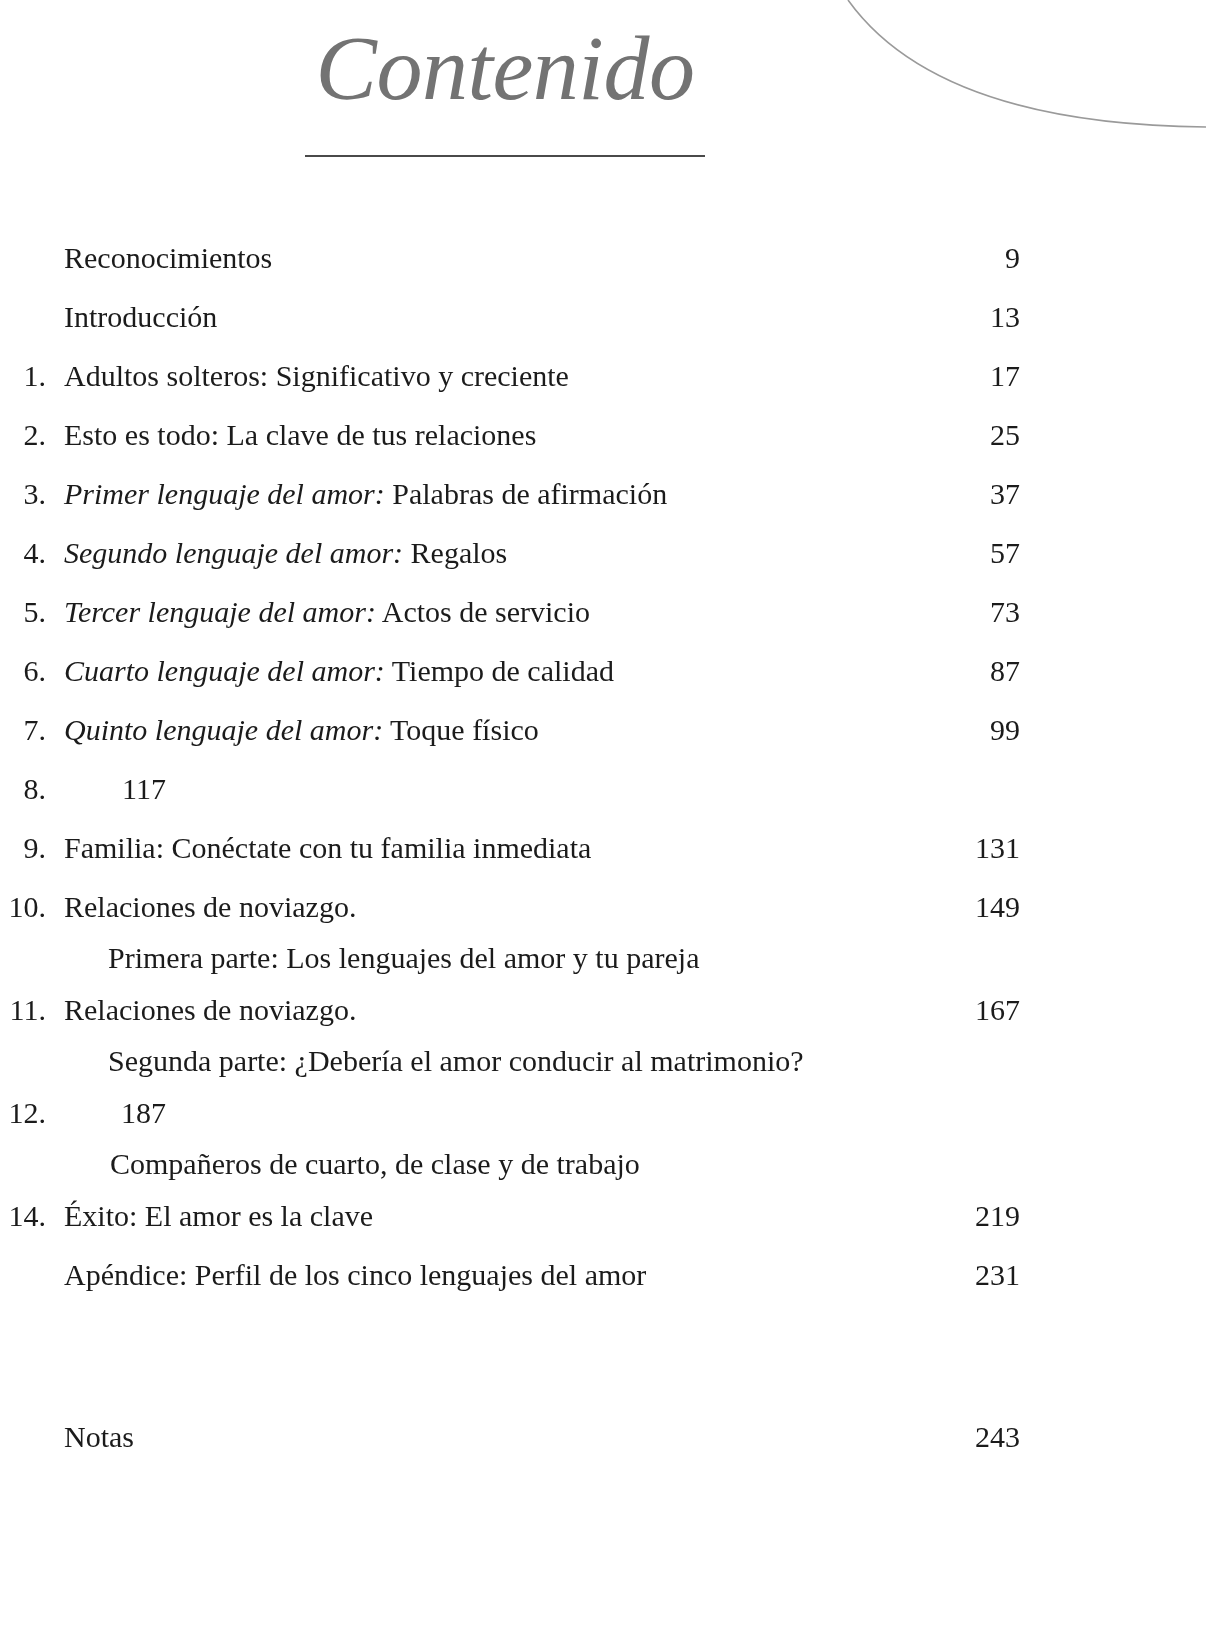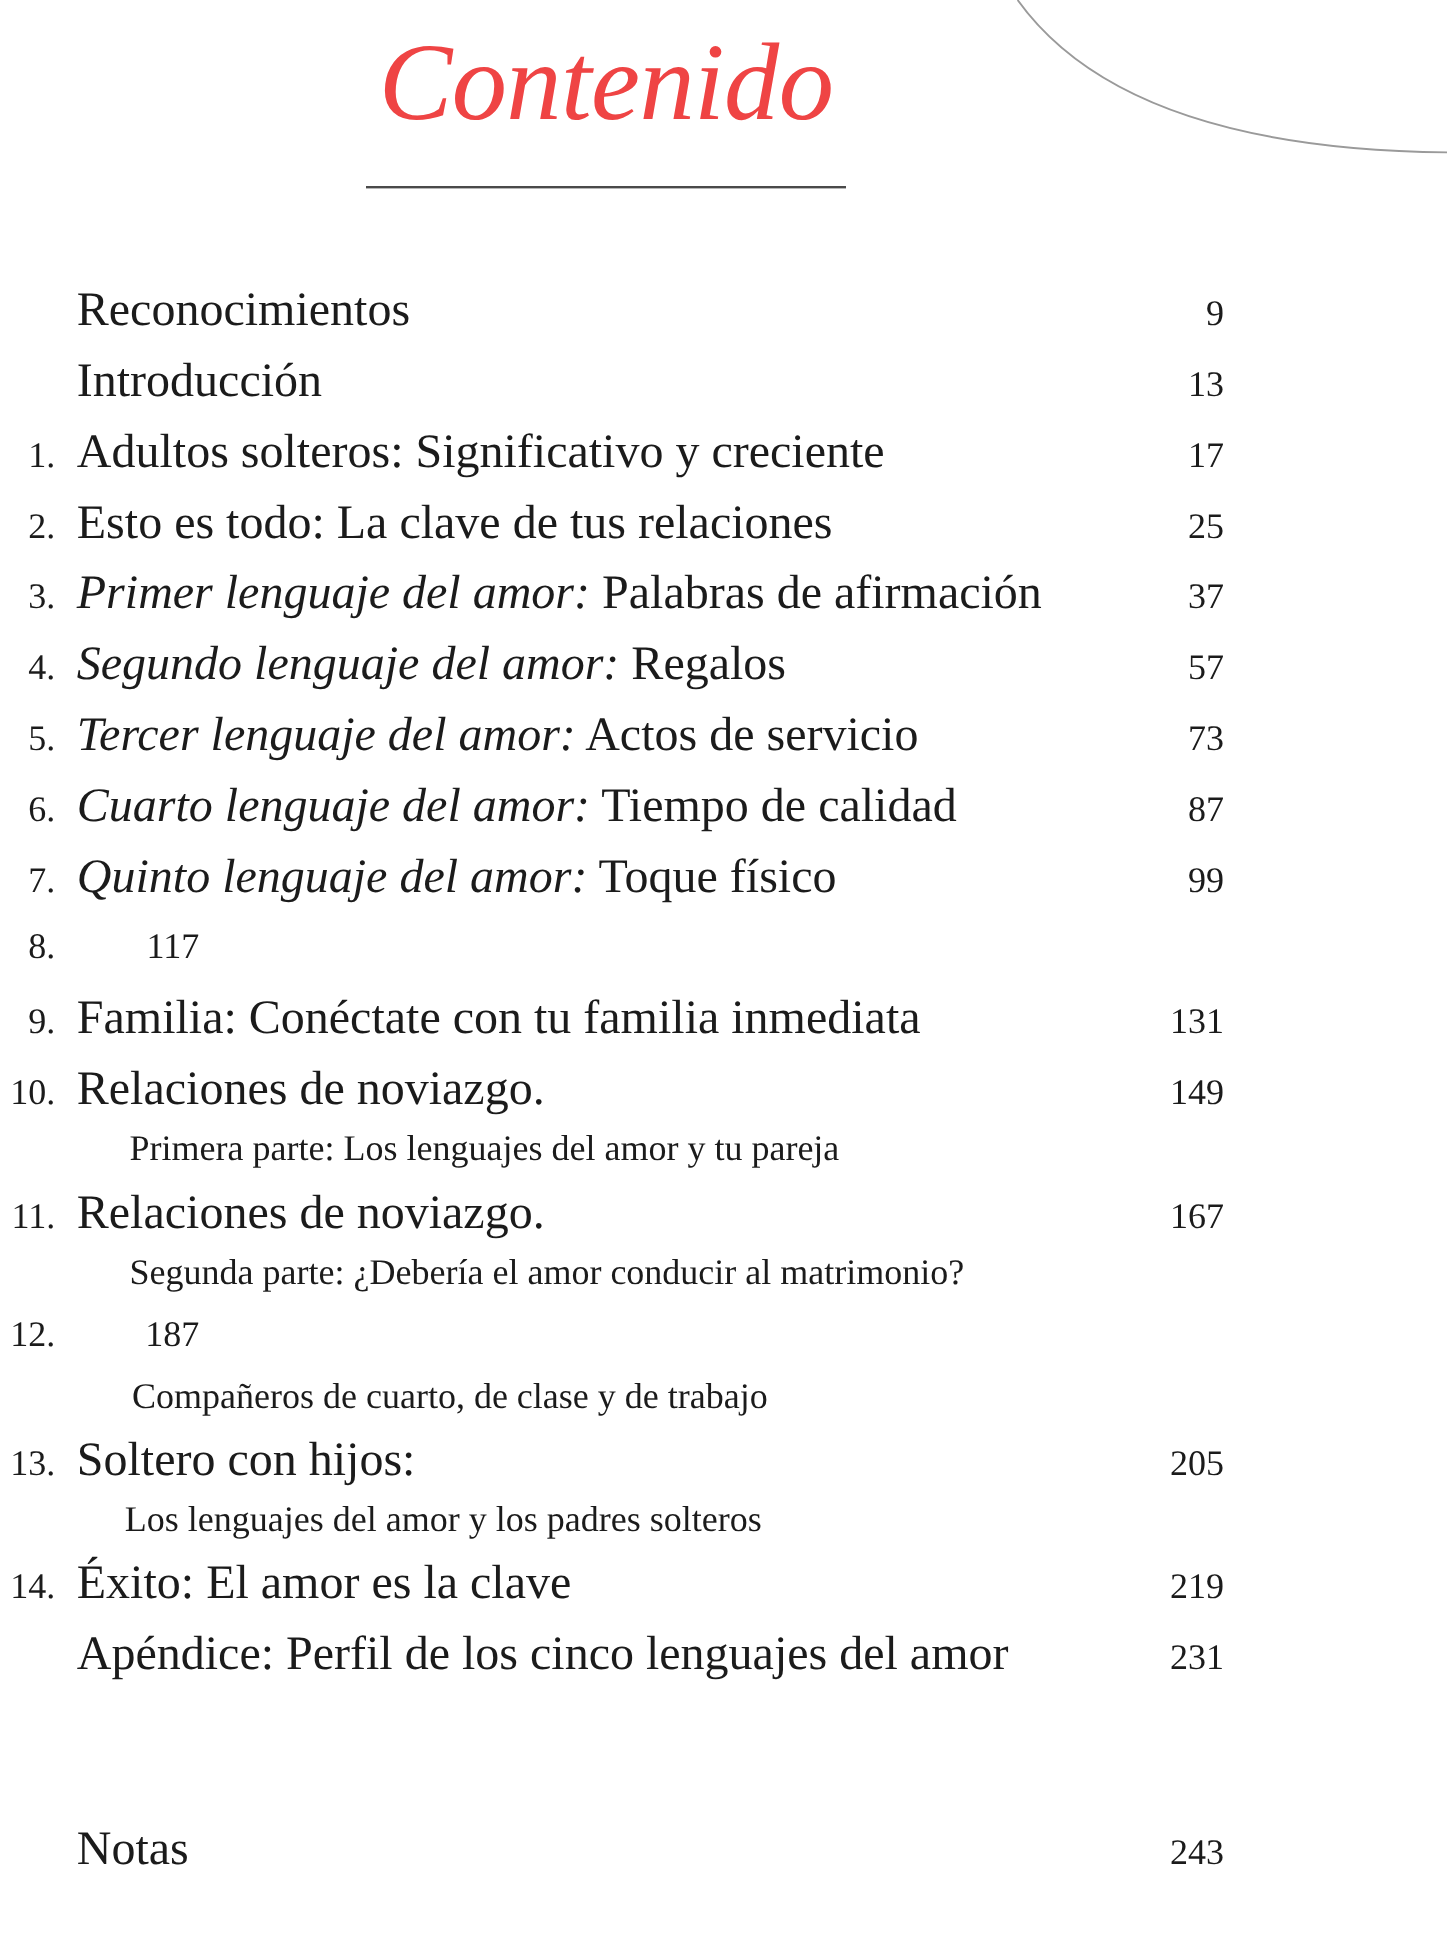--- a/index.html
+++ b/index.html
@@ -37,21 +37,21 @@
   }
   .page-title {
     font-family: "Liberation Serif", "DejaVu Serif", serif;
     font-style: italic;
     font-weight: 400;
     font-size: 92px;
     line-height: 1;
     letter-spacing: -0.5px;
     margin: 0;
     padding-top: 22px;
-    color: #ef4444;
+    color: #737373;
   }
   .title-rule {
     width: 400px;
     height: 2px;
     background: #4a4a4a;
     margin: 41px auto 0 auto;
   }
 
   
   .toc {
@@ -78,21 +78,21 @@
     flex: 0 0 46px;
     width: 46px;
     text-align: right;
     font-size: 30px;
     line-height: 59px;
     padding-right: 0;
   }
   .toc-label {
     flex: 1 1 auto;
     padding-left: 18px;
-    font-size: 40px;
+    font-size: 30px;
     line-height: 59px;
     white-space: nowrap;
   }
   .toc-label .em {
     font-style: italic;
   }
   .toc-page {
     flex: 0 0 auto;
     width: 120px;
     text-align: right;
@@ -229,30 +229,20 @@
       </div>
       <div class="toc-entry two-line">
         <div class="toc-row">
           <span class="toc-num">12.</span>
           <span class="toc-page">187</span>
         </div>
         <div class="toc-subrow">
           <span class="toc-sub indent-md">Compañeros de cuarto, de clase y de trabajo</span>
         </div>
       </div>
-      <div class="toc-entry two-line">
-        <div class="toc-row">
-          <span class="toc-num">13.</span>
-          <span class="toc-label">Soltero con hijos:</span>
-          <span class="toc-page">205</span>
-        </div>
-        <div class="toc-subrow">
-          <span class="toc-sub ">Los lenguajes del amor y los padres solteros</span>
-        </div>
-      </div>
       <div class="toc-entry">
         <div class="toc-row">
           <span class="toc-num">14.</span>
           <span class="toc-label">Éxito: El amor es la clave</span>
           <span class="toc-page">219</span>
         </div>
       </div>
       <div class="toc-entry">
         <div class="toc-row">
           <span class="toc-num"></span>

